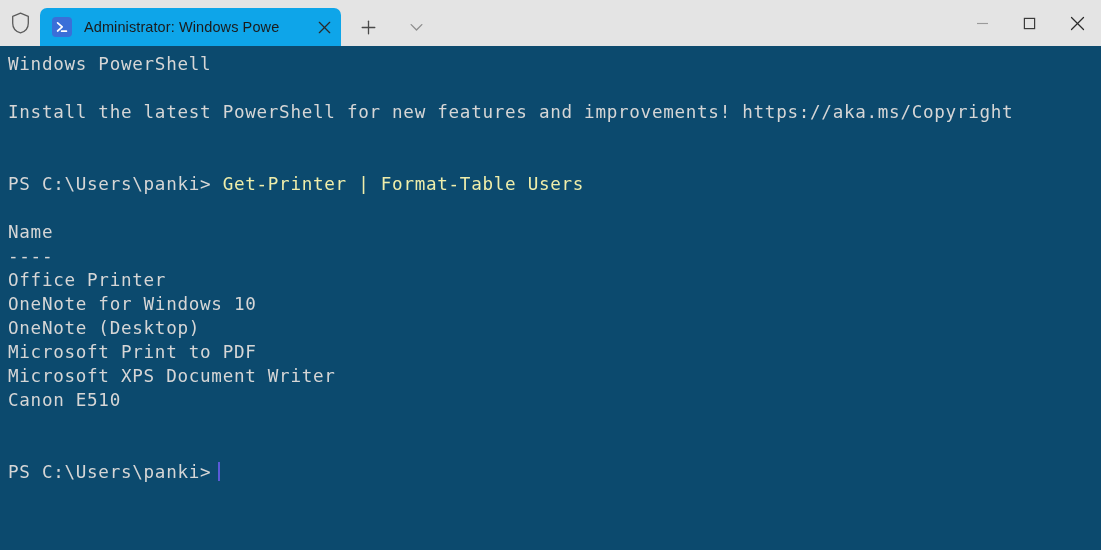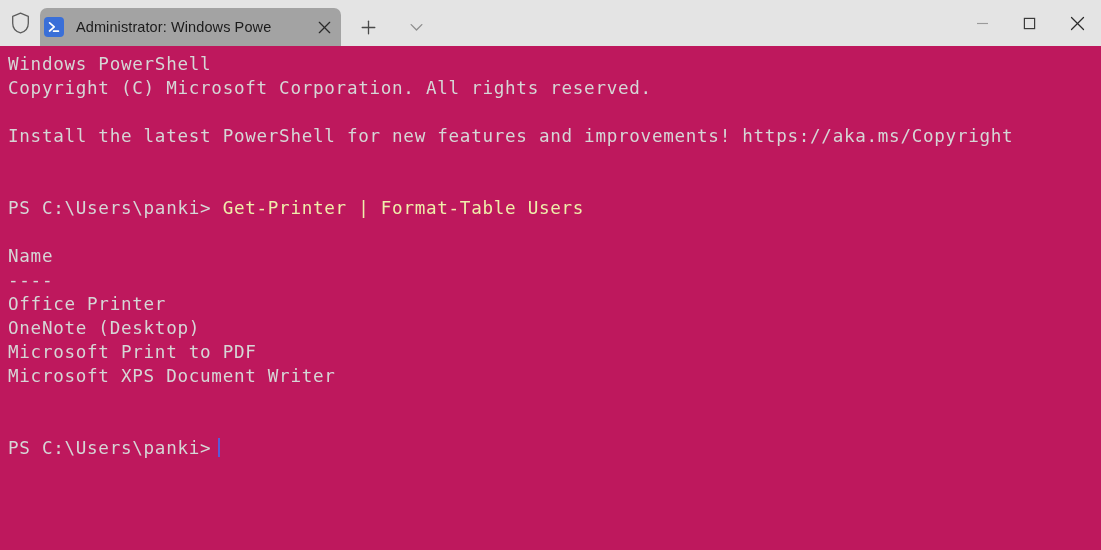--- a/index.html
+++ b/index.html
@@ -42,26 +42,26 @@
     align-items: center;
     justify-content: center;
   }
   .shield-slot svg { display: block; }
 
   
   .tab {
     position: relative;
     width: 301px;
     height: 38px;
-    background: #a3a3a3;
+    background: #0ea5e9;
     border-radius: 7px 7px 0 0;
     display: flex;
     align-items: center;
     box-sizing: border-box;
-    padding: 0 0 0 4px;
+    padding: 0 0 0 12px;
   }
 
   .tab-icon {
     width: 20px;
     height: 20px;
     border-radius: 4px;
     background: #3a6fd8;
     flex: 0 0 auto;
     display: flex;
     align-items: center;
@@ -116,21 +116,21 @@
     height: 46px;
     display: flex;
     align-items: center;
     justify-content: center;
   }
   .winbtn.close-btn { width: 48px; }
 
   
   .terminal {
     flex: 1 1 auto;
-    background: #be185d;
+    background: #0c4a6e;
     position: relative;
     overflow: hidden;
     padding: 9px;
     text-decoration: underline;
   }
 
   .term-inner {
     position: absolute;
     left: 8px;
     top: 6px;
@@ -222,32 +222,33 @@
           <line x1="1.5" y1="1.5" x2="13.5" y2="13.5" stroke="#2b2b2b" stroke-width="1.25" stroke-linecap="round"></line>
           <line x1="13.5" y1="1.5" x2="1.5" y2="13.5" stroke="#2b2b2b" stroke-width="1.25" stroke-linecap="round"></line>
         </svg>
       </div>
     </div>
   </div>
 
   <div class="terminal">
     <div class="term-inner" id="term-inner">
         <div class="line"><span class="prompt">Windows PowerShell</span></div>
-        <div class="line"><span class="prompt">Copyright (C) Microsoft Corporation. All rights reserved.</span></div>
         <div class="line blank"><span class="prompt">&nbsp;</span></div>
         <div class="line"><span class="prompt">Install the latest PowerShell for new features and improvements! https://aka.ms/Copyright</span></div>
         <div class="line blank"><span class="prompt">&nbsp;</span></div>
         <div class="line blank"><span class="prompt">&nbsp;</span></div>
         <div class="line"><span class="prompt">PS C:\Users\panki&gt; </span><span class="cmd">Get-Printer | Format-Table Users</span></div>
         <div class="line blank"><span class="prompt">&nbsp;</span></div>
         <div class="line"><span class="prompt">Name</span></div>
         <div class="line"><span class="prompt">----</span></div>
         <div class="line"><span class="prompt">Office Printer</span></div>
+        <div class="line"><span class="prompt">OneNote for Windows 10</span></div>
         <div class="line"><span class="prompt">OneNote (Desktop)</span></div>
         <div class="line"><span class="prompt">Microsoft Print to PDF</span></div>
         <div class="line"><span class="prompt">Microsoft XPS Document Writer</span></div>
+        <div class="line"><span class="prompt">Canon E510</span></div>
         <div class="line blank"><span class="prompt">&nbsp;</span></div>
         <div class="line blank"><span class="prompt">&nbsp;</span></div>
         <div class="line"><span class="prompt">PS C:\Users\panki&gt;</span><span class="cursor"></span></div>
       </div>
   </div>
 
 </div>
 
 </body></html>

